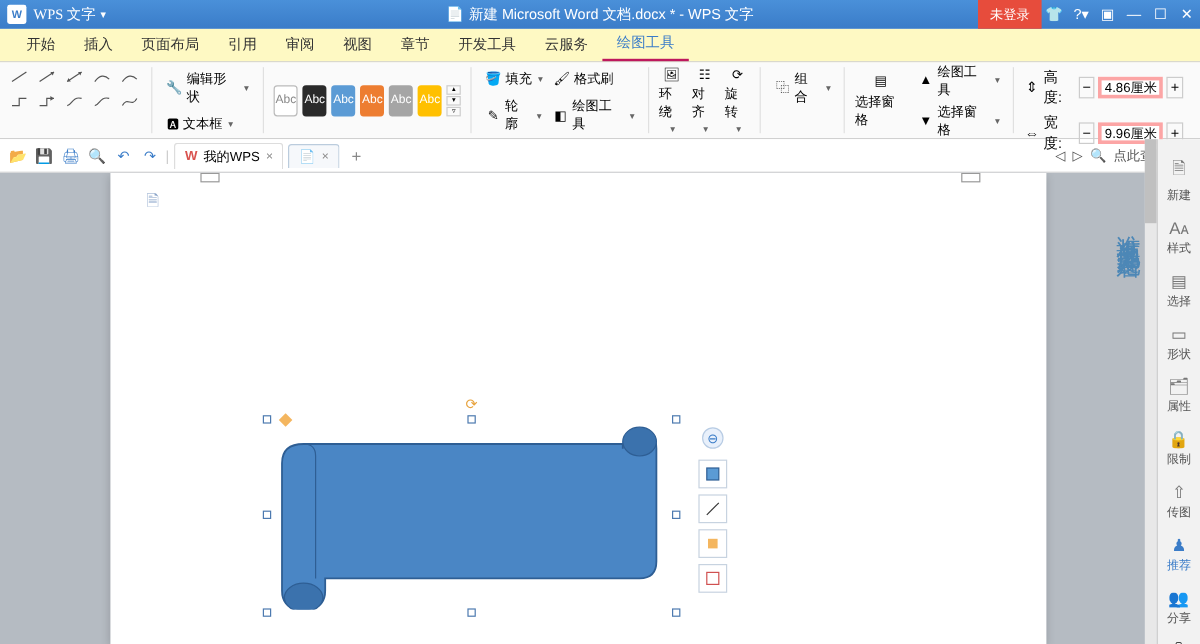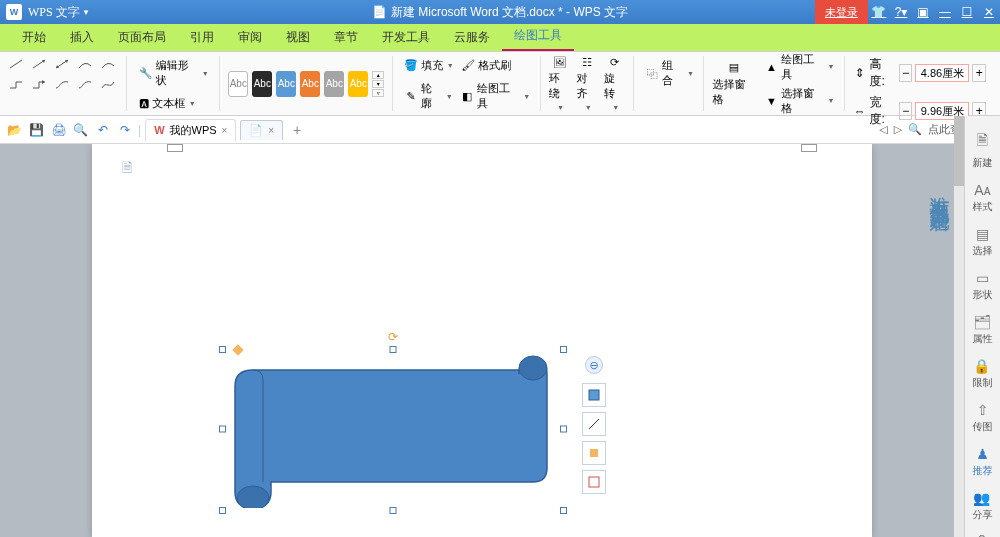--- a/index.html
+++ b/index.html
@@ -3,26 +3,26 @@
 <meta charset="utf-8">
 <style>
 * { margin: 0; padding: 0; box-sizing: border-box; font-family: "Microsoft YaHei", sans-serif; }
 body { width: 1000px; height: 537px; background: #fff; font-size: 12px; overflow: hidden; position: relative; }
 
 
 .titlebar { height: 24px; background: linear-gradient(#4a90d9,#3a7cc8); display: flex; align-items: center; color: #fff; position: relative; }
 .app-icon { width: 16px; height: 16px; margin: 0 4px 0 6px; background:#fff; color:#3a7cc8; font-size:9px; font-weight:bold; display:flex; align-items:center; justify-content:center; border-radius:2px; }
 .app-name { font-size: 12px; margin-left: 2px; font-family: Liberation Serif, serif; }
 .doc-title { position: absolute; left: 50%; transform: translateX(-50%); display:flex; align-items:center; gap:4px; }
-.title-controls { margin-left: auto; display: flex; align-items:center; height:100%;text-decoration:underline; }
+.title-controls { margin-left: auto; display: flex; align-items:center; height:100%; }
 .login-btn { background:#e74c3c; color:#fff; padding:0 10px; height:100%; display:flex; align-items:center; font-size:11px; }
 .tc-icon { width:22px; height:100%; display:flex; align-items:center; justify-content:center; cursor:pointer; }
 
 
-.menu { height: 28px; background:#bef264; border-bottom:1px solid #d0d0d0; display:flex; align-items:flex-end; padding-left:10px; }
+.menu { height: 28px; background:#fef9c3; border-bottom:1px solid #d0d0d0; display:flex; align-items:flex-end; padding-left:10px; }
 .menu-tab { padding: 5px 12px; cursor:pointer; color:#333; }
 .menu-tab.active { color:#3a7cc8; border-bottom:2px solid #be185d; }
 
 
 .ribbon { height: 64px; background:#fafafa; border-bottom:1px solid #d0d0d0; display:flex; padding:4px 6px; gap:8px; }
 .rgroup { display:flex; flex-direction:column; gap:4px; border-right:1px solid #e0e0e0; padding-right:8px; }
 .rrow { display:flex; align-items:center; gap:3px; }
 .line-tool { width:20px; height:16px; display:flex; align-items:center; justify-content:center; }
 .shape-btn { display:flex; align-items:center; gap:3px; font-size:11px; padding:2px 4px; }
 .dd-arrow::after { content:"▾"; font-size:8px; margin-left:2px; color:#666; }
@@ -32,21 +32,21 @@
 .sb3 { background:#5b9bd5; color:#fff; }
 .sb4 { background:#ed7d31; color:#fff; }
 .sb5 { background:#a5a5a5; color:#fff; }
 .sb6 { background:#ffc000; color:#fff; }
 .style-nav { display:flex; flex-direction:column; justify-content:space-between; height:26px; }
 .snbtn { width:12px; height:8px; border:1px solid #ccc; font-size:6px; text-align:center; line-height:6px; }
 .rbtn { display:flex; align-items:center; gap:3px; font-size:11px; padding:2px 3px; }
 .ricon { width:14px; height:14px; display:inline-flex; align-items:center; justify-content:center; }
 .vbtn { display:flex; flex-direction:column; align-items:center; font-size:11px; gap:2px; }
 .size-row { display:flex; align-items:center; gap:3px; }
-.size-input { width:54px; height:18px; border:1px solid #fca5a5; text-align:center; font-size:11px; }
+.size-input { width:54px; height:18px; border:3px solid #fca5a5; text-align:center; font-size:11px; }
 .size-spin { width:14px; height:18px; border:1px solid #ccc; text-align:center; line-height:16px; cursor:pointer; }
 
 
 .qa-row { height: 28px; border-bottom:1px solid #d8d8d8; display:flex; align-items:center; padding:0 6px; gap:4px; background:#fff; }
 .qa-icon { width:18px; height:18px; display:flex; align-items:center; justify-content:center; }
 .doc-tab { display:flex; align-items:center; padding:3px 8px; border:1px solid #ddd; border-bottom:none; border-radius:3px 3px 0 0; gap:5px; font-size:11px; cursor:pointer; }
 .doc-tab.active { background:#f6f8fb; border-color:#bcd; }
 .tab-close { color:#888; cursor:pointer; font-size:10px; }
 .new-tab { color:#888; font-size:14px; cursor:pointer; padding:0 6px; }
 .qa-right { margin-left:auto; display:flex; align-items:center; gap:6px; font-size:11px; color:#555; }

